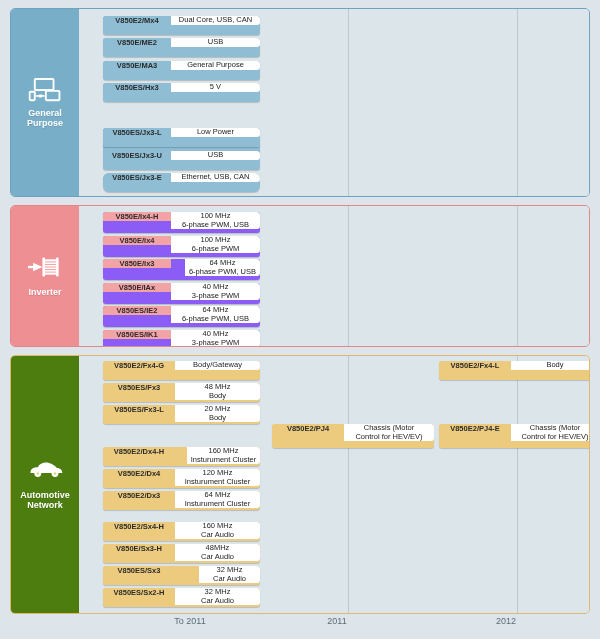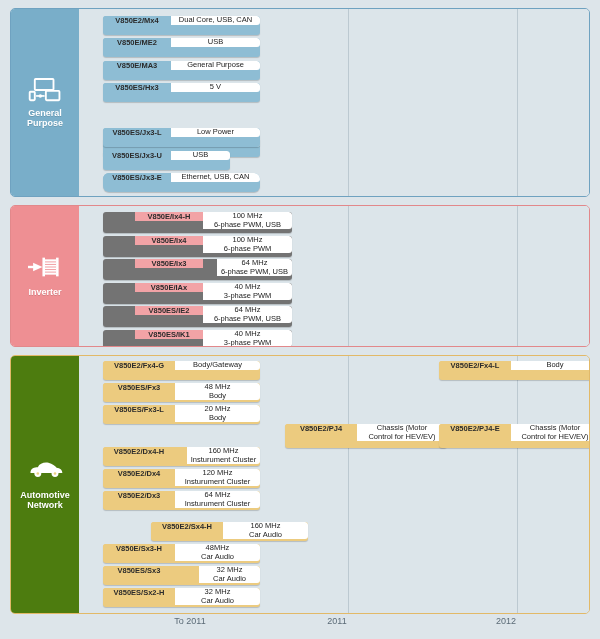--- a/index.html
+++ b/index.html
@@ -111,21 +111,21 @@
     text-align: center;
     font-size: 7.5px;
     color: #222;
     line-height: 8.5px;
     white-space: pre-line;
     box-sizing: border-box;
     border-radius: 0 3px 3px 0;
   }
   .general  .chip { background: #8ebdd4; }
   .general  .chip .name { width: 68px; background: #8ebdd4; }
-  .inverter .chip { background: #737373; padding-left: 32px; }
+  .inverter .chip { background: #8b5cf6; }
   .inverter .chip .name { width: 68px; background: #f2a3a6; }
   .auto     .chip { background: #eccb7f; }
   .auto     .chip .name { width: 72px; background: #eccb7f; }
 
   
   .axis {
     position: absolute;
     left: 10px;
     top: 616px;
     width: 580px;
@@ -181,21 +181,21 @@
         <span class="desc">5 V</span>
       </div>
       <div class="chip" style="left:24px; top:97px;  width:157px;margin-top:32px;">
         <span class="name">V850ES/Jx3</span>
         <span class="desc">Low Power</span>
       </div>
       <div class="chip" style="left:24px; top:119px; width:157px;">
         <span class="name">V850ES/Jx3-L</span>
         <span class="desc">Low Power</span>
       </div>
-      <div class="chip" style="left:24px; top:142px; width:127px;">
+      <div class="chip" style="left:24px; top:142px; width:157px;">
         <span class="name">V850ES/Jx3-U</span>
         <span class="desc">USB</span>
       </div>
       <div class="chip" style="left:24px; top:164px; width:157px;border-radius:6px;">
         <span class="name">V850ES/Jx3-E</span>
         <span class="desc">Ethernet, USB, CAN</span>
       </div>
     </div>
   </div>
 
@@ -293,21 +293,21 @@
         <span class="name">V850E2/Dx4</span>
         <span class="desc">120 MHz
 Insturument Cluster</span>
       </div>
       <div class="chip" style="left:24px; top:135px; width:157px;">
         <span class="name">V850E2/Dx3</span>
         <span class="desc">64 MHz
 Insturument Cluster</span>
       </div>
 
-      <div class="chip" style="left:24px; top:166px; width:157px;margin-left:48px;">
+      <div class="chip" style="left:24px; top:166px; width:157px;">
         <span class="name">V850E2/Sx4-H</span>
         <span class="desc">160 MHz
 Car Audio</span>
       </div>
       <div class="chip" style="left:24px; top:188px; width:157px;">
         <span class="name">V850E/Sx3-H</span>
         <span class="desc">48MHz
 Car Audio</span>
       </div>
       <div class="chip" style="left:24px; top:210px; width:157px;gap:24px;">
@@ -318,21 +318,21 @@
       <div class="chip" style="left:24px; top:232px; width:157px;">
         <span class="name">V850ES/Sx2-H</span>
         <span class="desc">32 MHz
 Car Audio</span>
       </div>
 
       <div class="chip" style="left:360px; top:5px;  width:160px;">
         <span class="name">V850E2/Fx4-L</span>
         <span class="desc">Body</span>
       </div>
-      <div class="chip" style="left:206px; top:68px; width:162px; height:24px;">
+      <div class="chip" style="left:193px; top:68px; width:162px; height:24px;">
         <span class="name">V850E2/PJ4</span>
         <span class="desc">Chassis (Motor
 Control for HEV/EV)</span>
       </div>
       <div class="chip" style="left:360px; top:68px; width:160px; height:24px;">
         <span class="name">V850E2/PJ4-E</span>
         <span class="desc">Chassis (Motor
 Control for HEV/EV)</span>
       </div>
     </div>

